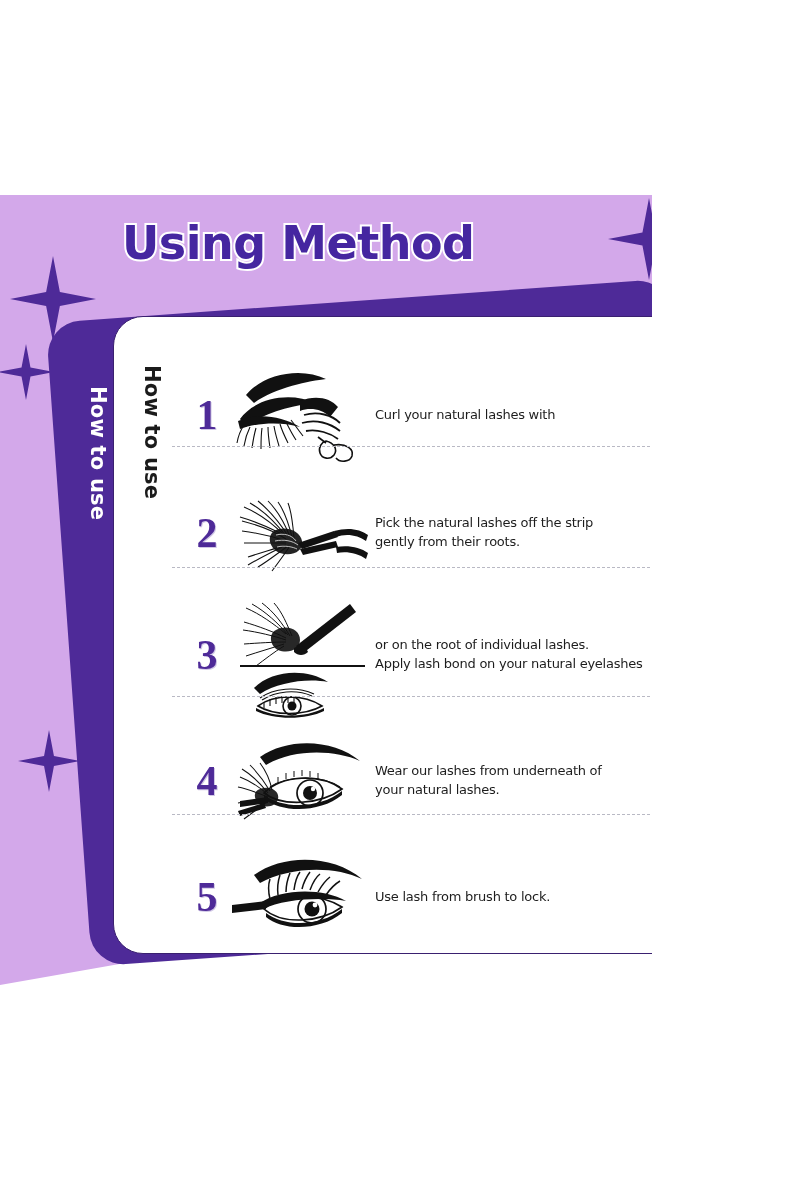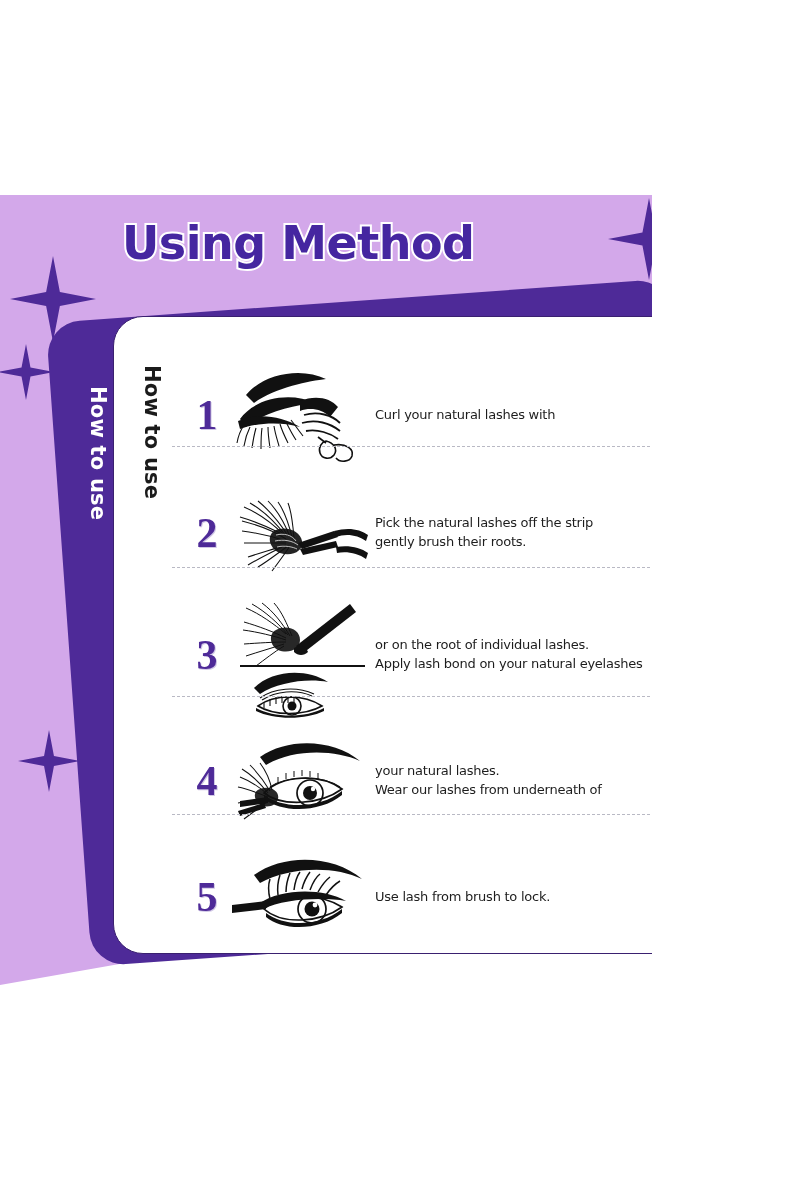--- a/index.html
+++ b/index.html
@@ -274,21 +274,21 @@
             </g>
 
             <path d="M68 60 L104 48 L108 54 L72 66 Z" fill="#111"></path>
             <path d="M70 66 L106 58 L108 64 L73 72 Z" fill="#111"></path>
             <path d="M104 48 C118 44, 130 46, 138 52 L136 58 C128 52, 116 50, 106 54 Z" fill="#111"></path>
             <path d="M106 64 C118 62, 130 64, 138 70 L136 76 C128 70, 116 68, 107 70 Z" fill="#111"></path>
           </svg>
         </div>
         <div class="step-text">
           <span class="ln">Pick the natural lashes off the strip</span>
-          <span class="ln">gently brush their roots.</span>
+          <span class="ln">gently from their roots.</span>
         </div>
       </div>
 
       <div class="divider div-2"></div>
 
       <div class="step step-3">
         <div class="step-num">3</div>
         <div class="step-art">
           <svg viewBox="0 0 145 130">
 
@@ -370,22 +370,22 @@
             </g>
             <path d="M30 58 C40 54, 50 60, 48 68 C46 76, 34 78, 28 72 C23 66, 24 60, 30 58 Z" fill="#111" opacity="0.9"></path>
 
             <path d="M10 70 L38 66 L38 72 L10 76 Z" fill="#111"></path>
             <path d="M8 80 L34 72 L36 77 L10 85 Z" fill="#111"></path>
 
             <path d="M34 64 C52 78, 90 78, 112 60 L112 64 C90 82, 52 82, 34 68 Z" fill="#111"></path>
           </svg>
         </div>
         <div class="step-text">
+          <span class="ln">Wear our lashes from underneath of</span>
           <span class="ln">your natural lashes.</span>
-          <span class="ln">Wear our lashes from underneath of</span>
         </div>
       </div>
 
       <div class="divider div-4"></div>
 
       <div class="step step-5">
         <div class="step-num">5</div>
         <div class="step-art">
           <svg viewBox="0 0 145 100">
 

